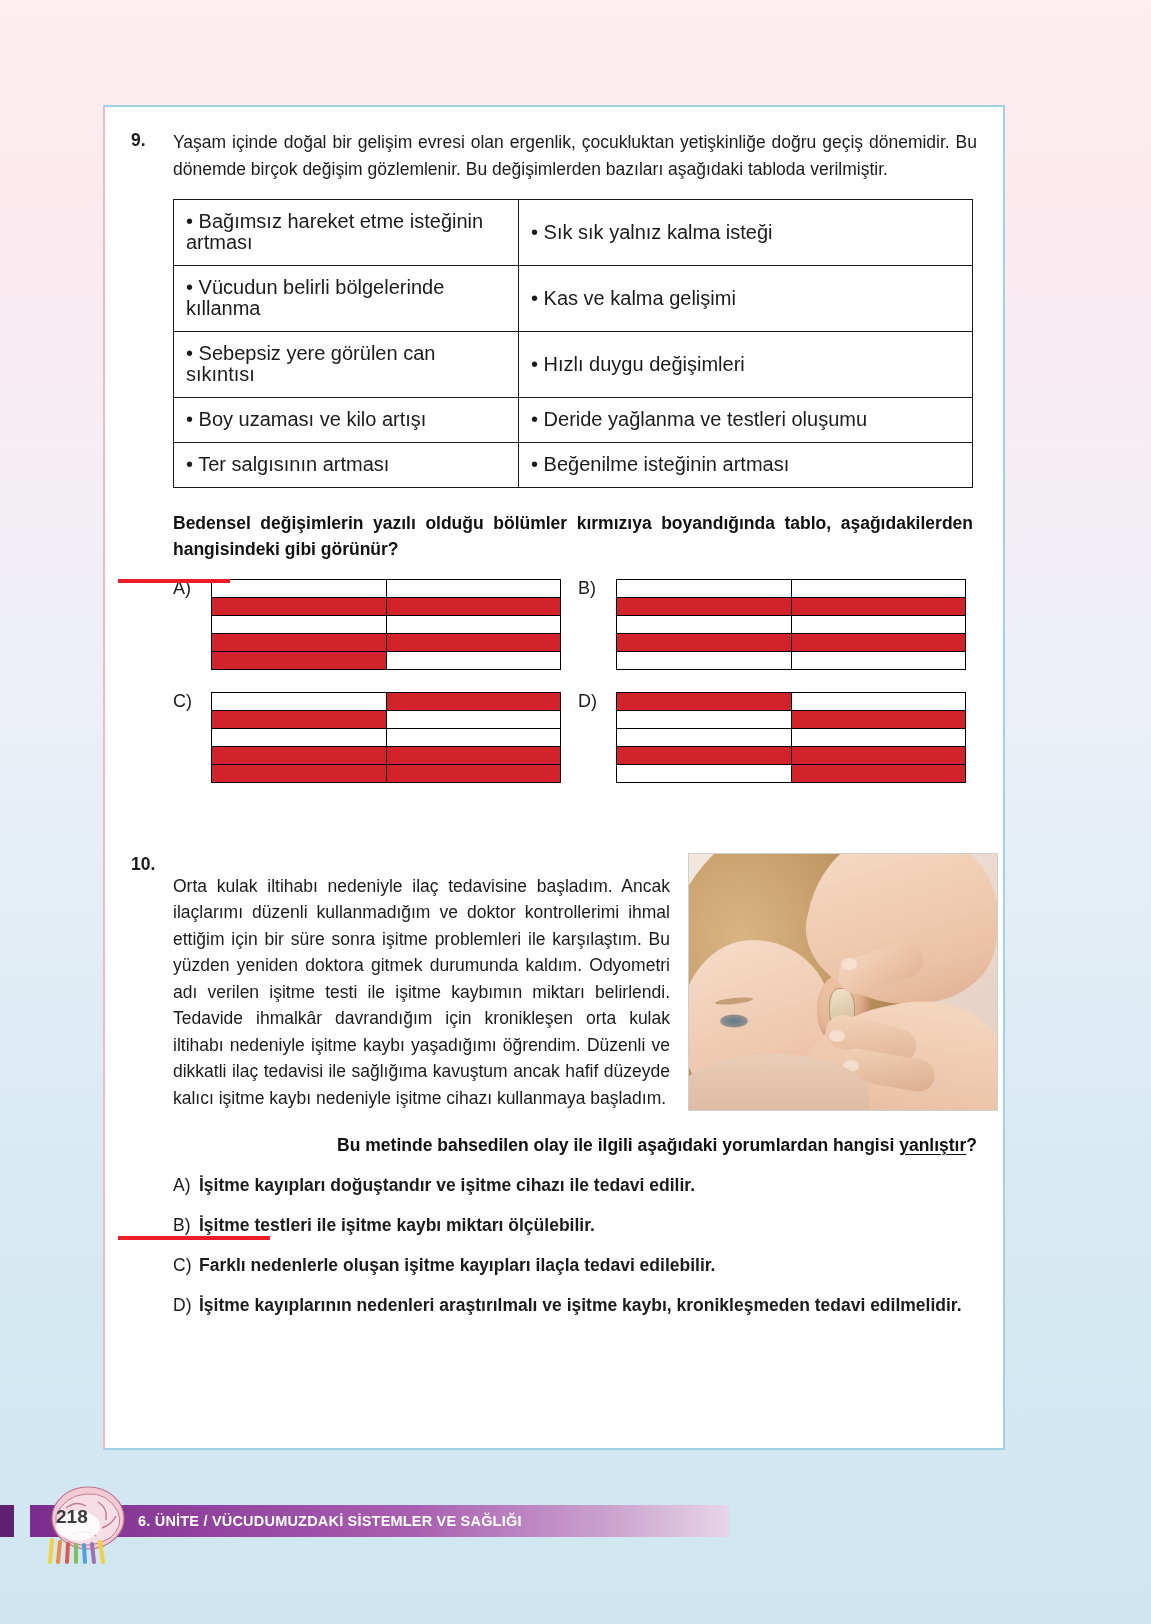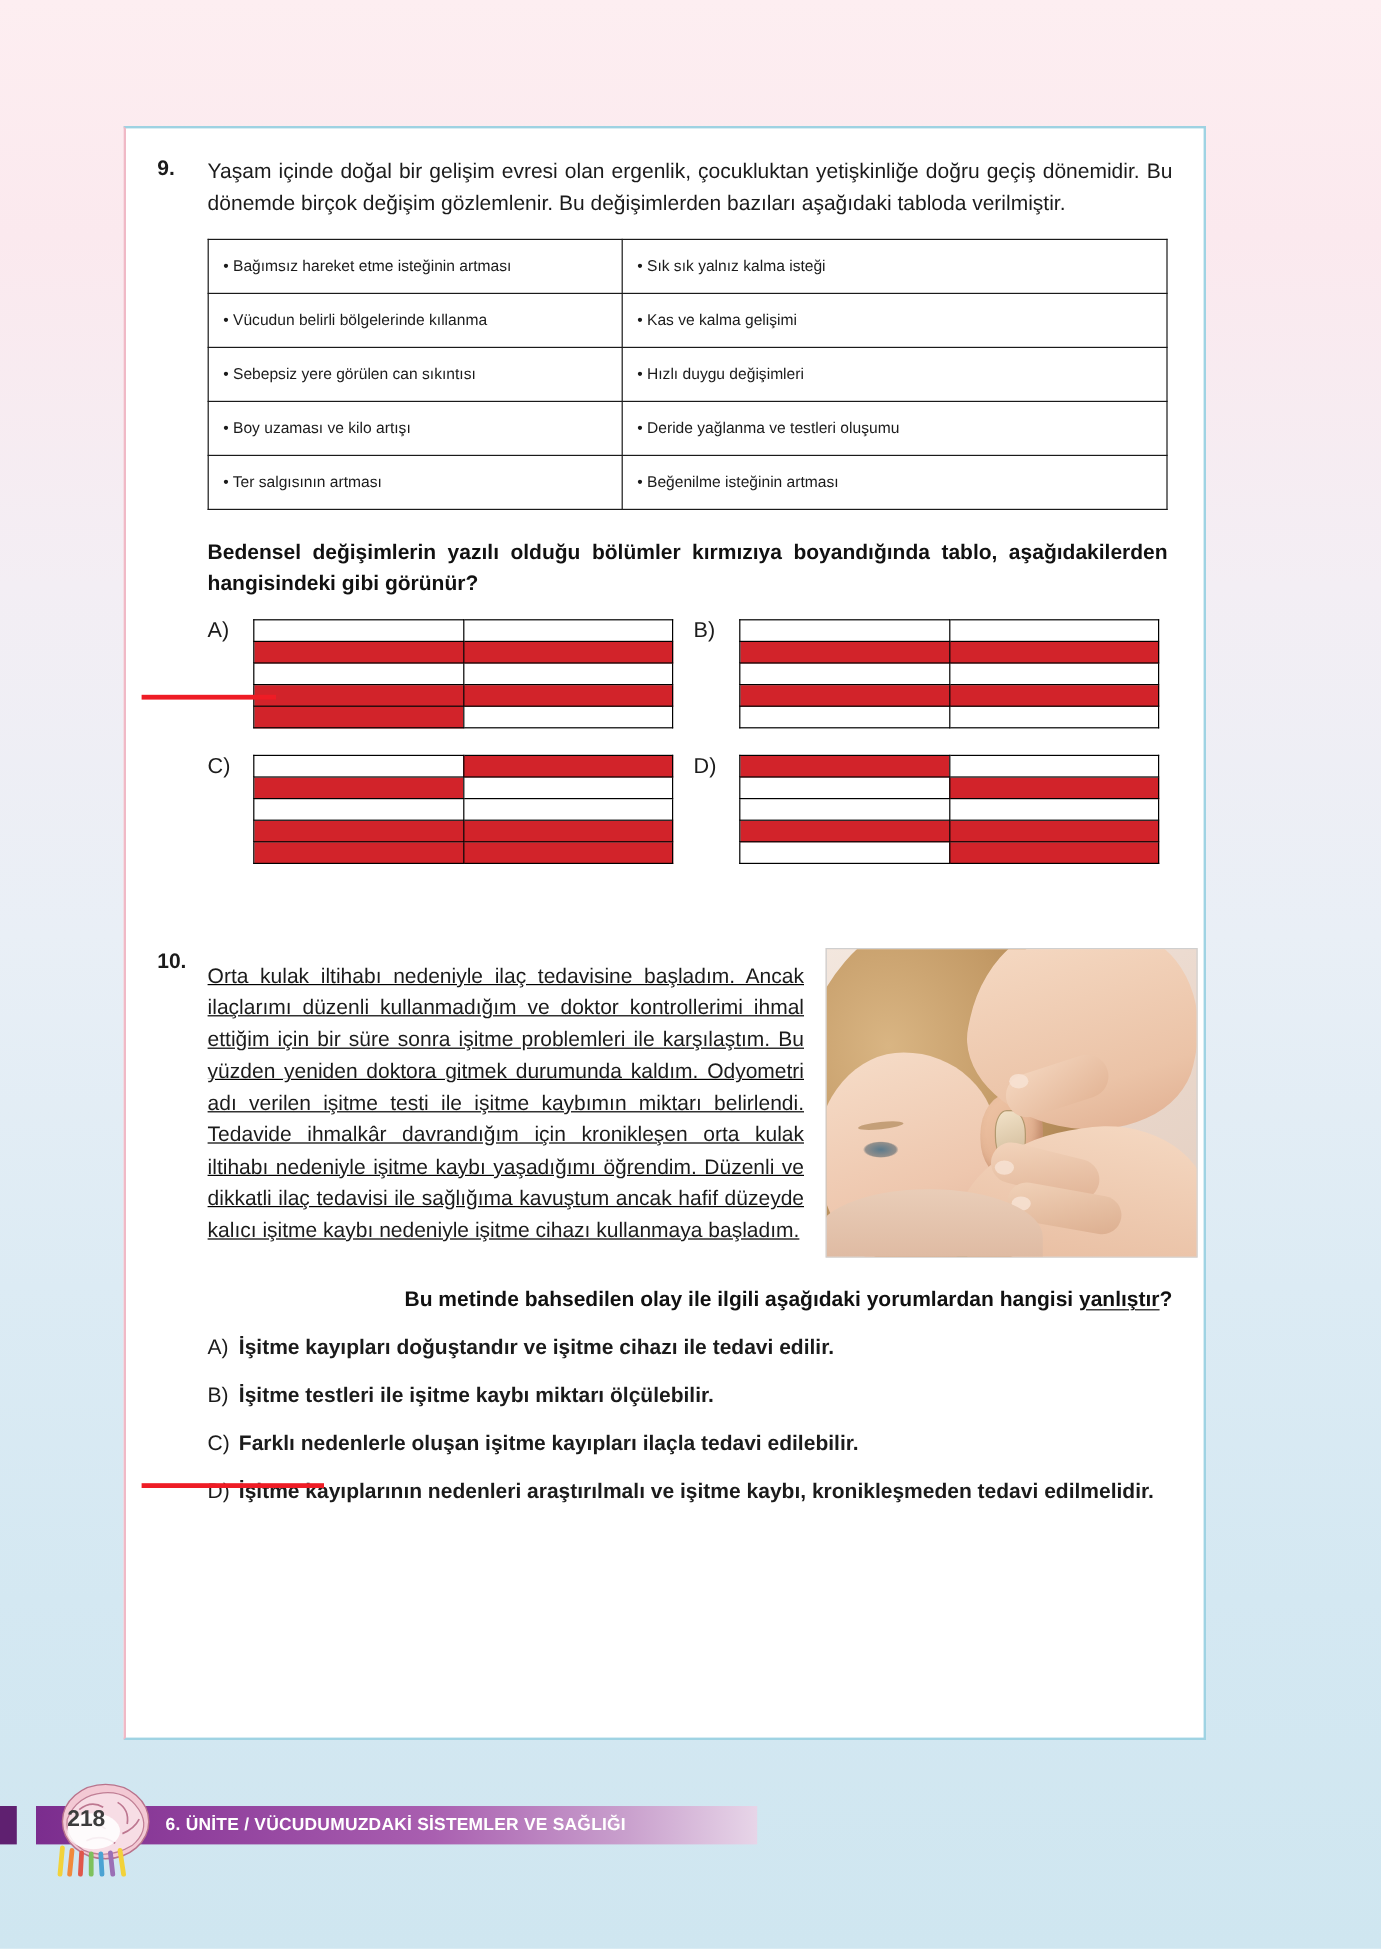--- a/index.html
+++ b/index.html
@@ -68,21 +68,21 @@
 
   
   .data-table {
     margin: 16px 0 0 42px;
     width: 800px;
     border-collapse: collapse;
     table-layout: fixed;
   }
   .data-table td {
     border: 1.5px solid #1a1a1a;
-    font-size: 13px;
+    font-size: 20px;
     line-height: 21px;
     padding: 11px 10px 12px 12px;
     color: #1b1b1b;
     vertical-align: middle;
     height: 42px;
   }
   .data-table td.col-left { width: 345px; }
 
   
   .prompt {
@@ -134,21 +134,21 @@
   
   .marker {
     position: absolute;
     background: #ee1c25;
     z-index: 5;
   }
   .marker.m1 { left: 118px; top: 579px; width: 112px; height: 4px; }
   .marker.m2 { left: 118px; top: 1236px; width: 152px; height: 4px; }
 
   
-  .q10-flex { display: flex; align-items: center; gap: 18px; text-decoration: underline; }
+  .q10-flex { display: flex; align-items: flex-end; gap: 18px; }
   .q10-text {
     flex: 0 0 497px;
     font-size: 17.5px;
     line-height: 26.5px;
     text-align: justify;
     text-justify: inter-word;
     color: #1b1b1b;
   }
   .q10-photo {
     flex: 0 0 310px;
@@ -246,21 +246,21 @@
     margin-bottom: 14px;
   }
   .choice-letter { flex: 0 0 26px; }
   .choice-text { flex: 1; max-width: 800px; font-weight: bold; }
 
   
   .footer-bar {
     position: absolute;
     left: 30px;
     top: 1505px;
-    width: 601px;
+    width: 699px;
     height: 32px;
     background: linear-gradient(to right, #7b2d8e 0%, #8f3f9c 22%, #a95fb0 55%, #c9a0cd 82%, #e7d5e8 100%);
     display: flex;
     align-items: center;
     padding-left: 108px;
     z-index: 3;
   }
   .footer-title {
     color: #ffffff;
     font-size: 14.5px;

